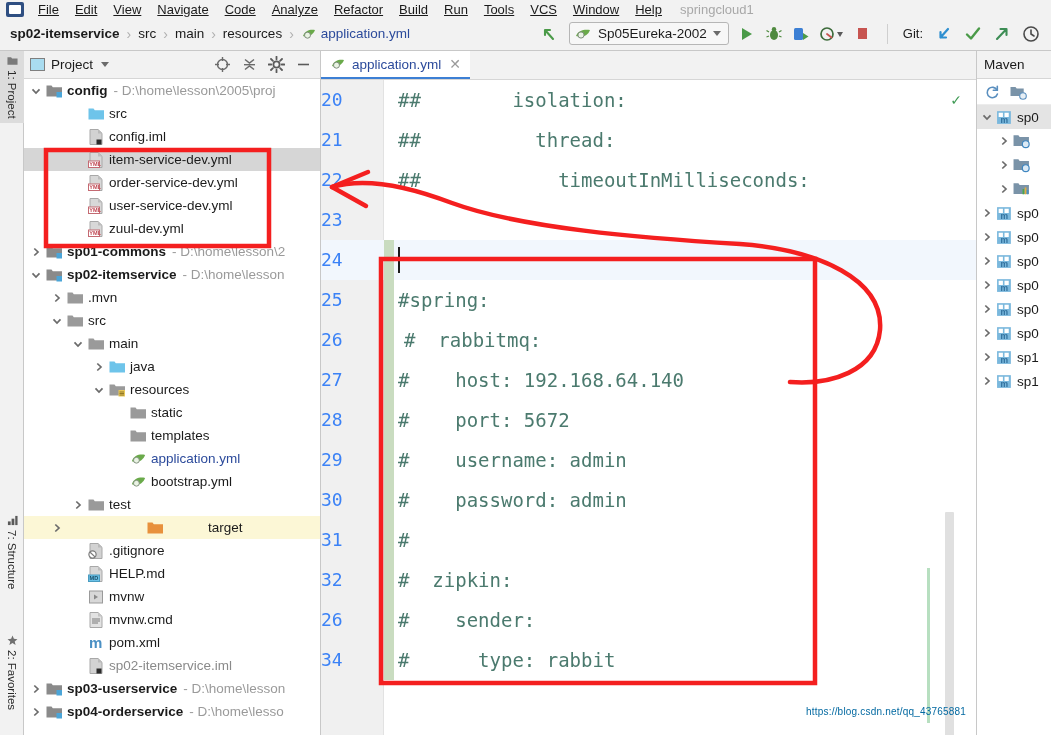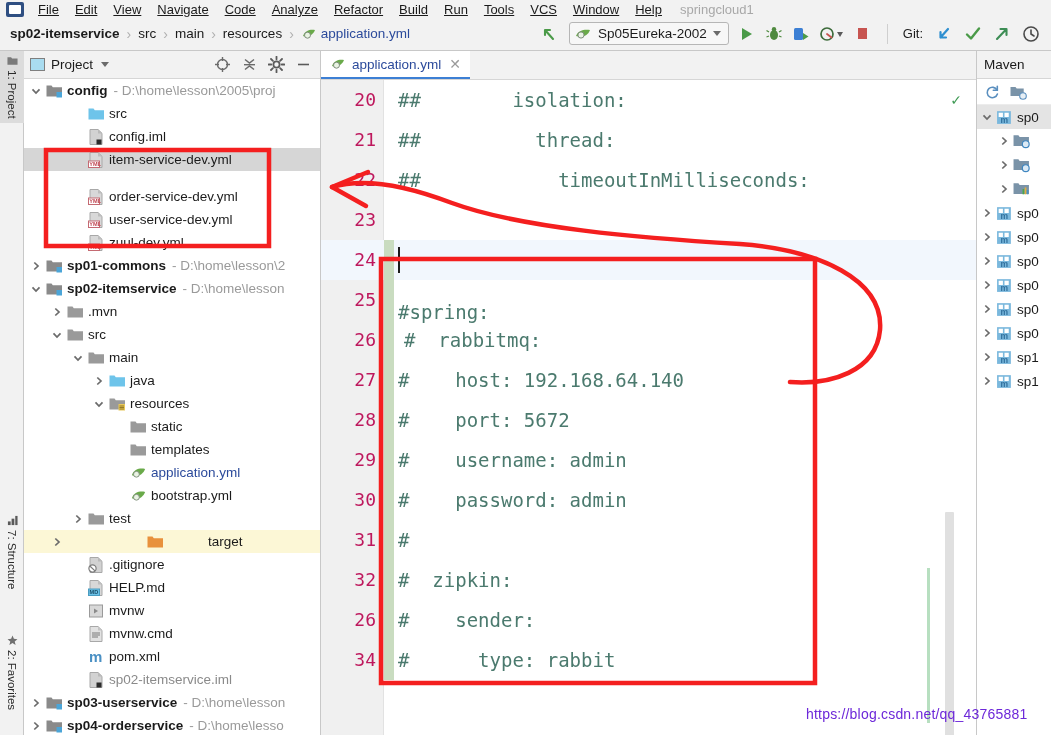--- a/index.html
+++ b/index.html
@@ -111,22 +111,22 @@
     font-size: 13.5px; color: #2b4a9b; white-space: nowrap;
   }
   .etab .x { color: #9a9a9a; font-size: 14px; margin-left: 2px; }
 
   .codearea { position: relative; height: 655px; background: #ffffff; }
   .gutter {
     position: absolute; left: 0; top: 0; width: 63px; height: 100%;
     background: #f0f0f0; border-right: 1px solid #e2e2e2;
   }
   .lnum {
-    position: absolute; right: 19px; width: 55px; text-align: right;
-    font-family: "DejaVu Sans Mono", monospace; font-size: 18px; color: #be185d; height: 40px; line-height: 40px;
+    position: absolute; right: 19px; width: 55px; text-align: left;
+    font-family: "DejaVu Sans Mono", monospace; font-size: 18px; color: #3b82f6; height: 40px; line-height: 40px;
   }
   .codelines { position: absolute; left: 63px; top: 0; right: 0; bottom: 0; }
   .cline {
     position: absolute; left: 0; right: 0; height: 40px; line-height: 40px;
     font-family: "DejaVu Sans Mono", monospace; font-size: 19px; color: #4b7a6e;
     white-space: pre;
   }
   .caretline { position: absolute; left: 0; right: 0; height: 40px; background: #f2f7fd; }
   .marginmark { position: absolute; left: 63px; width: 10px; background: #c9dcc0; }
   .caret { position: absolute; width: 2px; height: 26px; background: #1b1b1b; }
@@ -142,22 +142,22 @@
   .mv-head { height: 28px; background: #f2f2f2; border-bottom: 1px solid #d6d6d6;
              display: flex; align-items: center; padding-left: 7px; font-size: 13.5px; color: #1b1b1b; }
   .mv-tools { height: 26px; display: flex; align-items: center; gap: 10px; padding-left: 7px;
               border-bottom: 1px solid #ececec; }
   .mv-row { display: flex; align-items: center; height: 24px; font-size: 13.5px;
             color: #1b1b1b; white-space: nowrap; padding-right: 2px; cursor: default; }
   .mv-row.sel { background: #e4e4e4; }
 
   
   .watermark {
-    position: absolute; left: 806px; top: 706px; font-size: 14px;
-    color: #6d28d9; white-space: nowrap; letter-spacing: .2px;
+    position: absolute; left: 806px; top: 706px; font-size: 10px;
+    color: #0369a1; white-space: nowrap; letter-spacing: .2px;
   }
   
   .annot { position: absolute; left: 0; top: 0; width: 1051px; height: 735px; pointer-events: none; }
 </style>
 </head>
 <body>
 
 <div id="app">
 
   <div class="menubar">
@@ -347,21 +347,21 @@
           <svg width="12" height="12" viewBox="0 0 12 12" class="arrow"></svg>
           <span style="width: 4px; flex: 0 0 auto;"></span>
           <svg width="17" height="16" viewBox="0 0 17 16" class="ticon">
             <path d="M2 0.5 h8 l4 3.8 v11.2 h-12 z" fill="#d8d8d8" stroke="#a8a8a8" stroke-width="1"></path>
             <path d="M10 0.5 v4 h4" fill="#bdbdbd"></path>
             <rect x="0.5" y="9" width="11" height="6.5" fill="#ffffff" stroke="#c46a72" stroke-width="1"></rect>
             <text x="1.3" y="14.3" fill="#c04652" font-size="5.6" font-family="&quot;Liberation Sans&quot;, sans-serif" font-weight="bold">YML</text>
           </svg>
           <span class="tlabel">item-service-dev.yml</span>
         </div>
-        <div class="row" style="padding-left: 48px; margin-top: 14px;">
+        <div class="row" style="padding-left: 48px;">
           <svg width="12" height="12" viewBox="0 0 12 12" class="arrow"></svg>
           <span style="width: 4px; flex: 0 0 auto;"></span>
           <svg width="17" height="16" viewBox="0 0 17 16" class="ticon">
             <path d="M2 0.5 h8 l4 3.8 v11.2 h-12 z" fill="#d8d8d8" stroke="#a8a8a8" stroke-width="1"></path>
             <path d="M10 0.5 v4 h4" fill="#bdbdbd"></path>
             <rect x="0.5" y="9" width="11" height="6.5" fill="#ffffff" stroke="#c46a72" stroke-width="1"></rect>
             <text x="1.3" y="14.3" fill="#c04652" font-size="5.6" font-family="&quot;Liberation Sans&quot;, sans-serif" font-weight="bold">YML</text>
           </svg>
           <span class="tlabel">order-service-dev.yml</span>
         </div>
@@ -634,21 +634,21 @@
           <div class="lnum" style="top: 480px; left: 0px;">32</div>
           <div class="lnum" style="top: 520px; left: 0px;">26</div>
           <div class="lnum" style="top: 560px; left: 0px;">34</div>
         </div>
       <div class="codelines" id="code-lines">
           <div class="cline" style="top: 0px; padding-left: 14px;">##        isolation:</div>
           <div class="cline" style="top: 40px; padding-left: 14px;">##          thread:</div>
           <div class="cline" style="top: 80px; padding-left: 14px;">##            timeoutInMilliseconds:</div>
           <div class="cline" style="top: 120px; padding-left: 14px;"></div>
           <div class="cline" style="top: 160px; padding-left: 14px;"></div>
-          <div class="cline" style="top: 212px; padding-left: 14px;">#spring:</div>
+          <div class="cline" style="top: 200px; padding-left: 14px;">#spring:</div>
           <div class="cline" style="top: 240px; padding-left: 20px;">#  rabbitmq:</div>
           <div class="cline" style="top: 280px; padding-left: 14px;">#    host: 192.168.64.140</div>
           <div class="cline" style="top: 320px; padding-left: 14px;">#    port: 5672</div>
           <div class="cline" style="top: 360px; padding-left: 14px;">#    username: admin</div>
           <div class="cline" style="top: 400px; padding-left: 14px;">#    password: admin</div>
           <div class="cline" style="top: 440px; padding-left: 14px;">#</div>
           <div class="cline" style="top: 480px; padding-left: 14px;">#  zipkin:</div>
           <div class="cline" style="top: 520px; padding-left: 14px;">#    sender:</div>
           <div class="cline" style="top: 560px; padding-left: 14px;">#      type: rabbit</div>
         </div>

